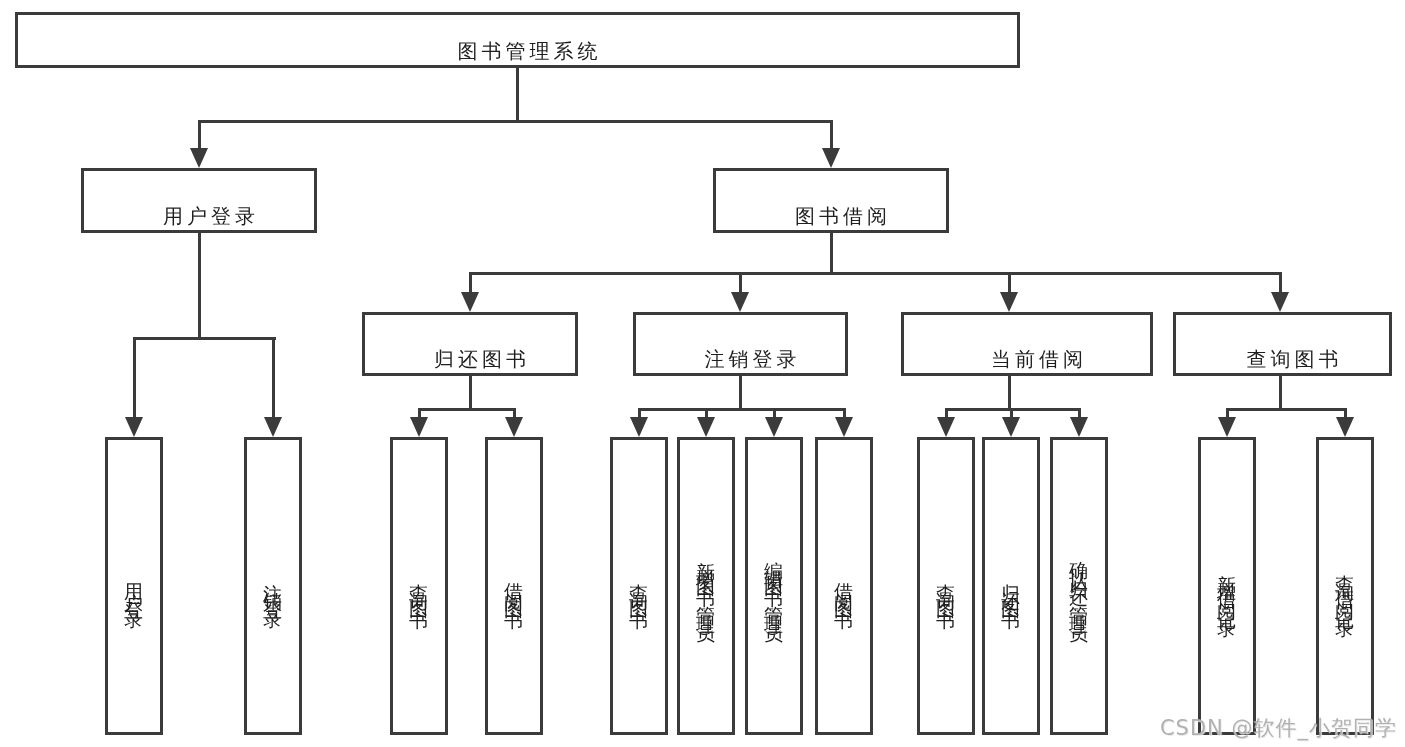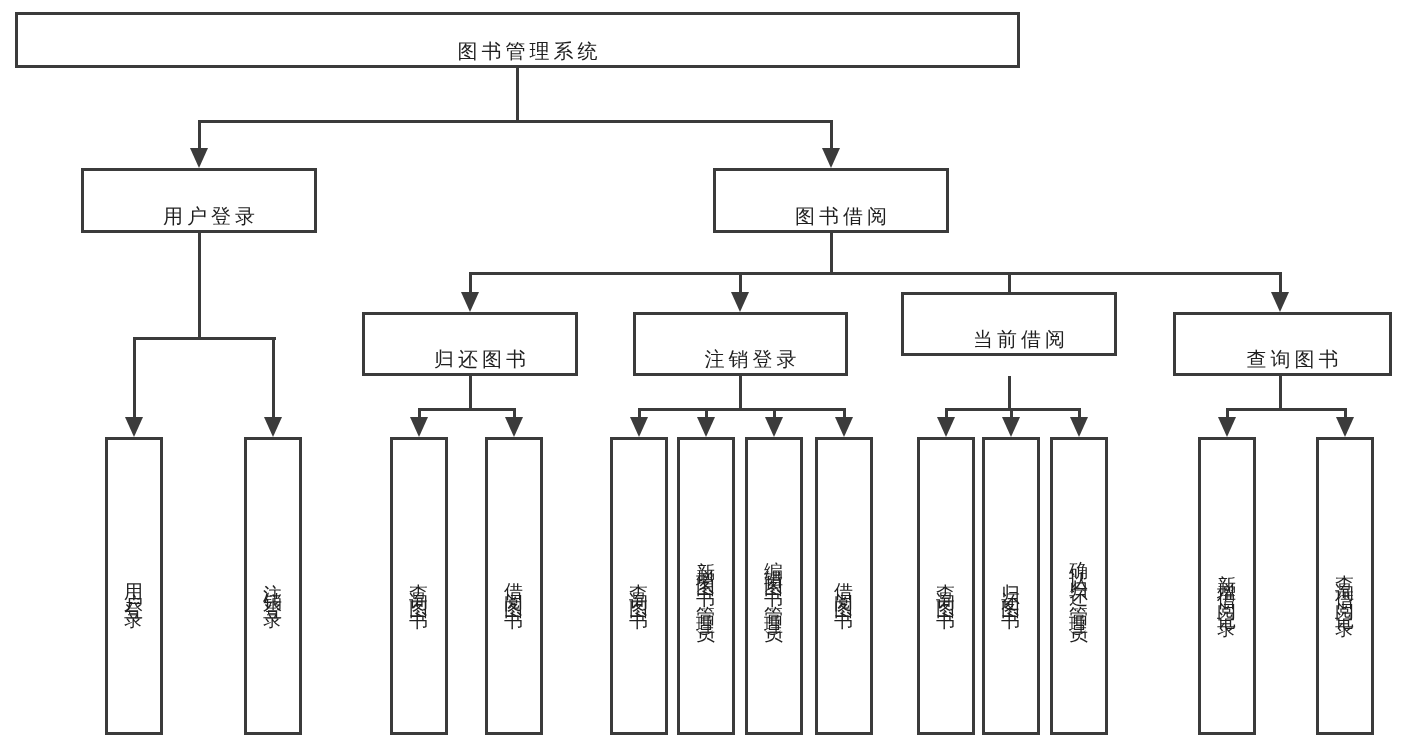--- a/index.html
+++ b/index.html
@@ -113,21 +113,21 @@
   <div class="ar" style="left:1000px;top:292px;"></div>
   <div class="vl" style="left:1279px;top:272px;height:24px;"></div>
   <div class="ar" style="left:1271px;top:292px;"></div>
 
   <div class="box" style="left:362px;top:312px;width:216px;height:64px;">
     <span>归还图书</span>
   </div>
   <div class="box" style="left:633px;top:312px;width:215px;height:64px;">
     <span>注销登录</span>
   </div>
-  <div class="box" style="left:901px;top:292px;width:216px;height:64px;">
+  <div class="box" style="left:901px;top:312px;width:252px;height:64px;">
     <span>当前借阅</span>
   </div>
   <div class="box" style="left:1173px;top:312px;width:219px;height:64px;">
     <span>查询图书</span>
   </div>
 
   <div class="vl" style="left:469px;top:376px;height:32px;"></div>
   <div class="hl" style="left:418px;top:408px;width:98px;"></div>
   <div class="vl" style="left:418px;top:408px;height:12px;"></div>
   <div class="ar" style="left:410px;top:417px;"></div>
@@ -198,14 +198,15 @@
     <span>确认归还（管理员）</span>
   </div>
 
   <div class="vbox" style="left:1198px;">
     <span>新增借阅记录</span>
   </div>
   <div class="vbox" style="left:1316px;">
     <span>查询借阅记录</span>
   </div>
 
+  <div class="watermark">CSDN @软件_小贺同学</div>
 
 </div>
 
 </body></html>

